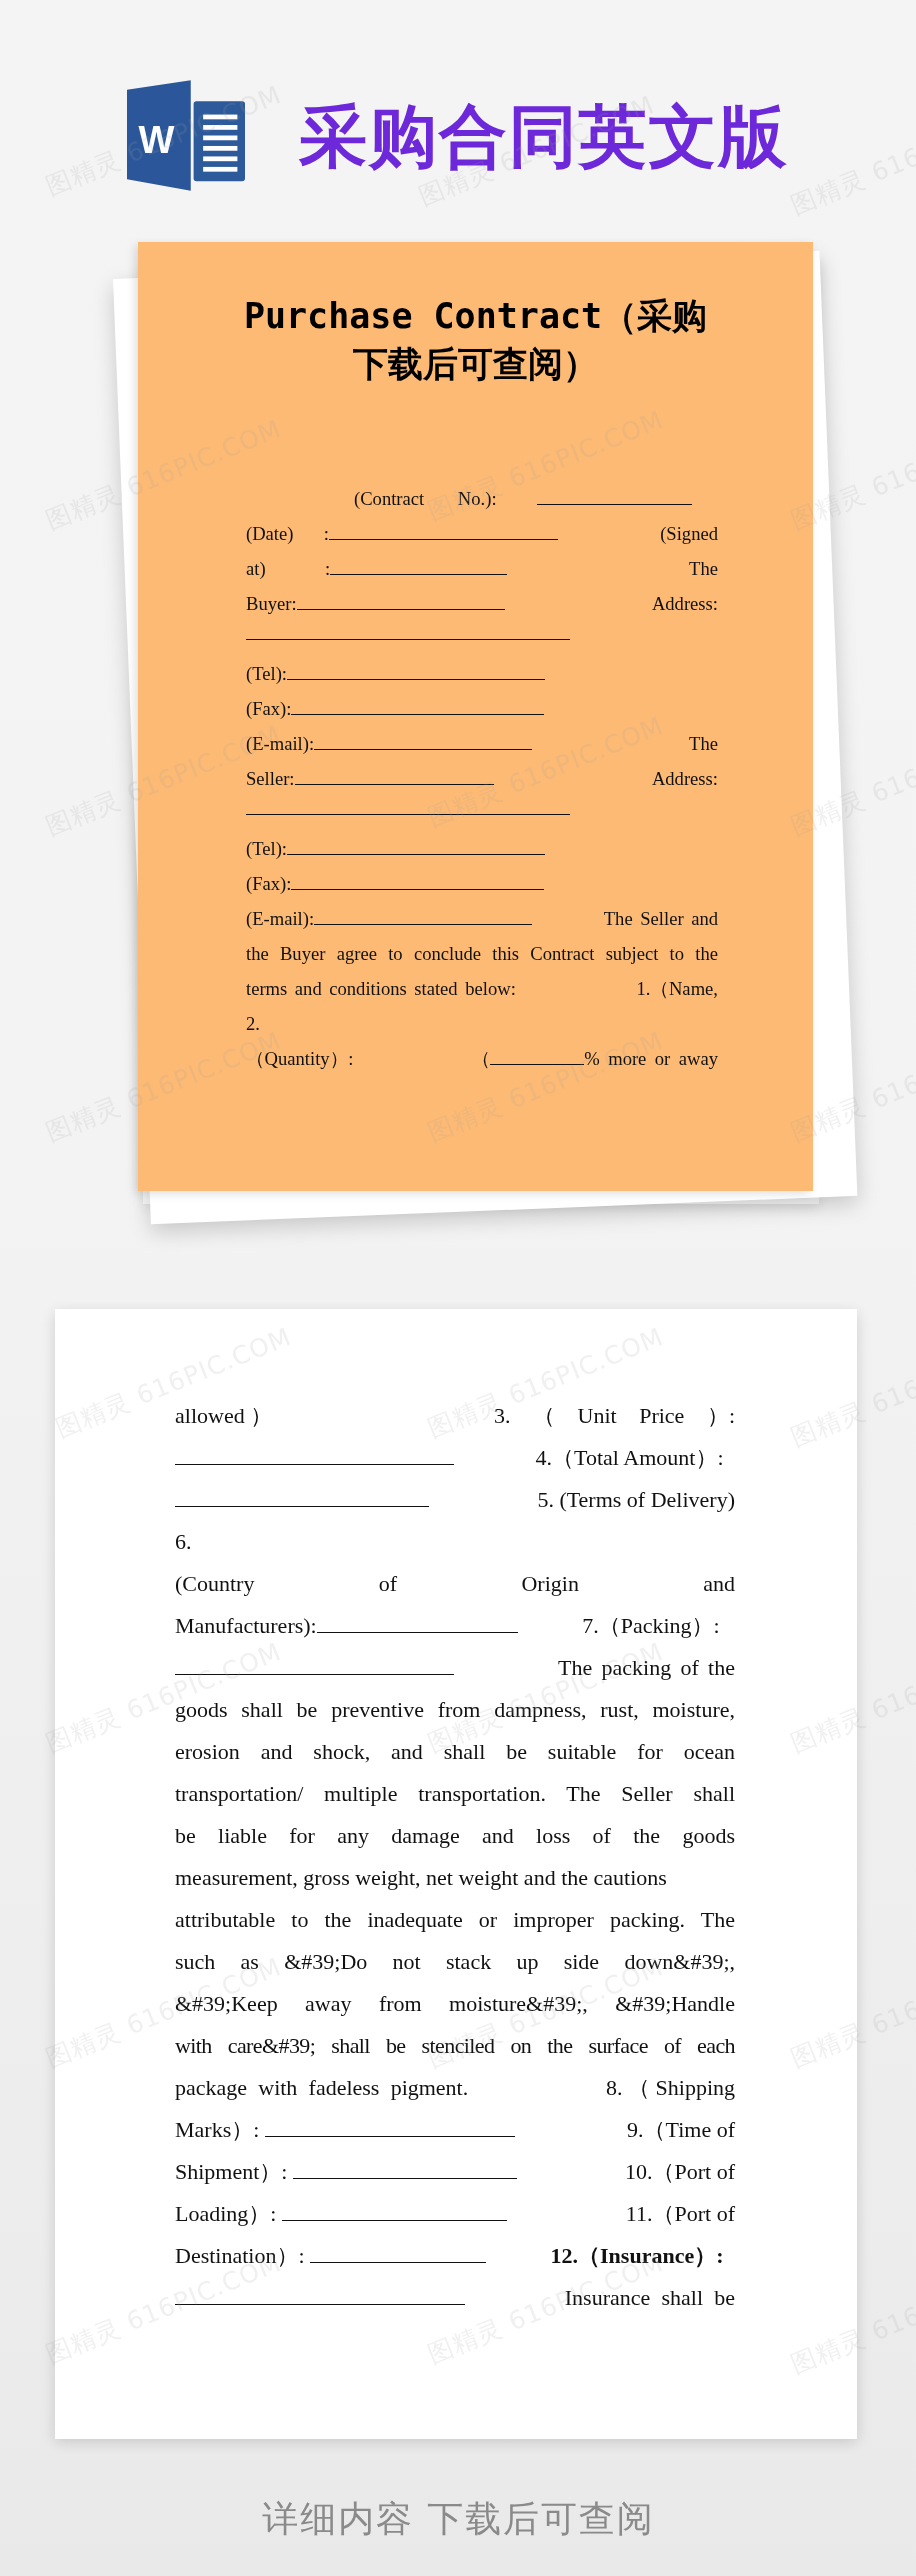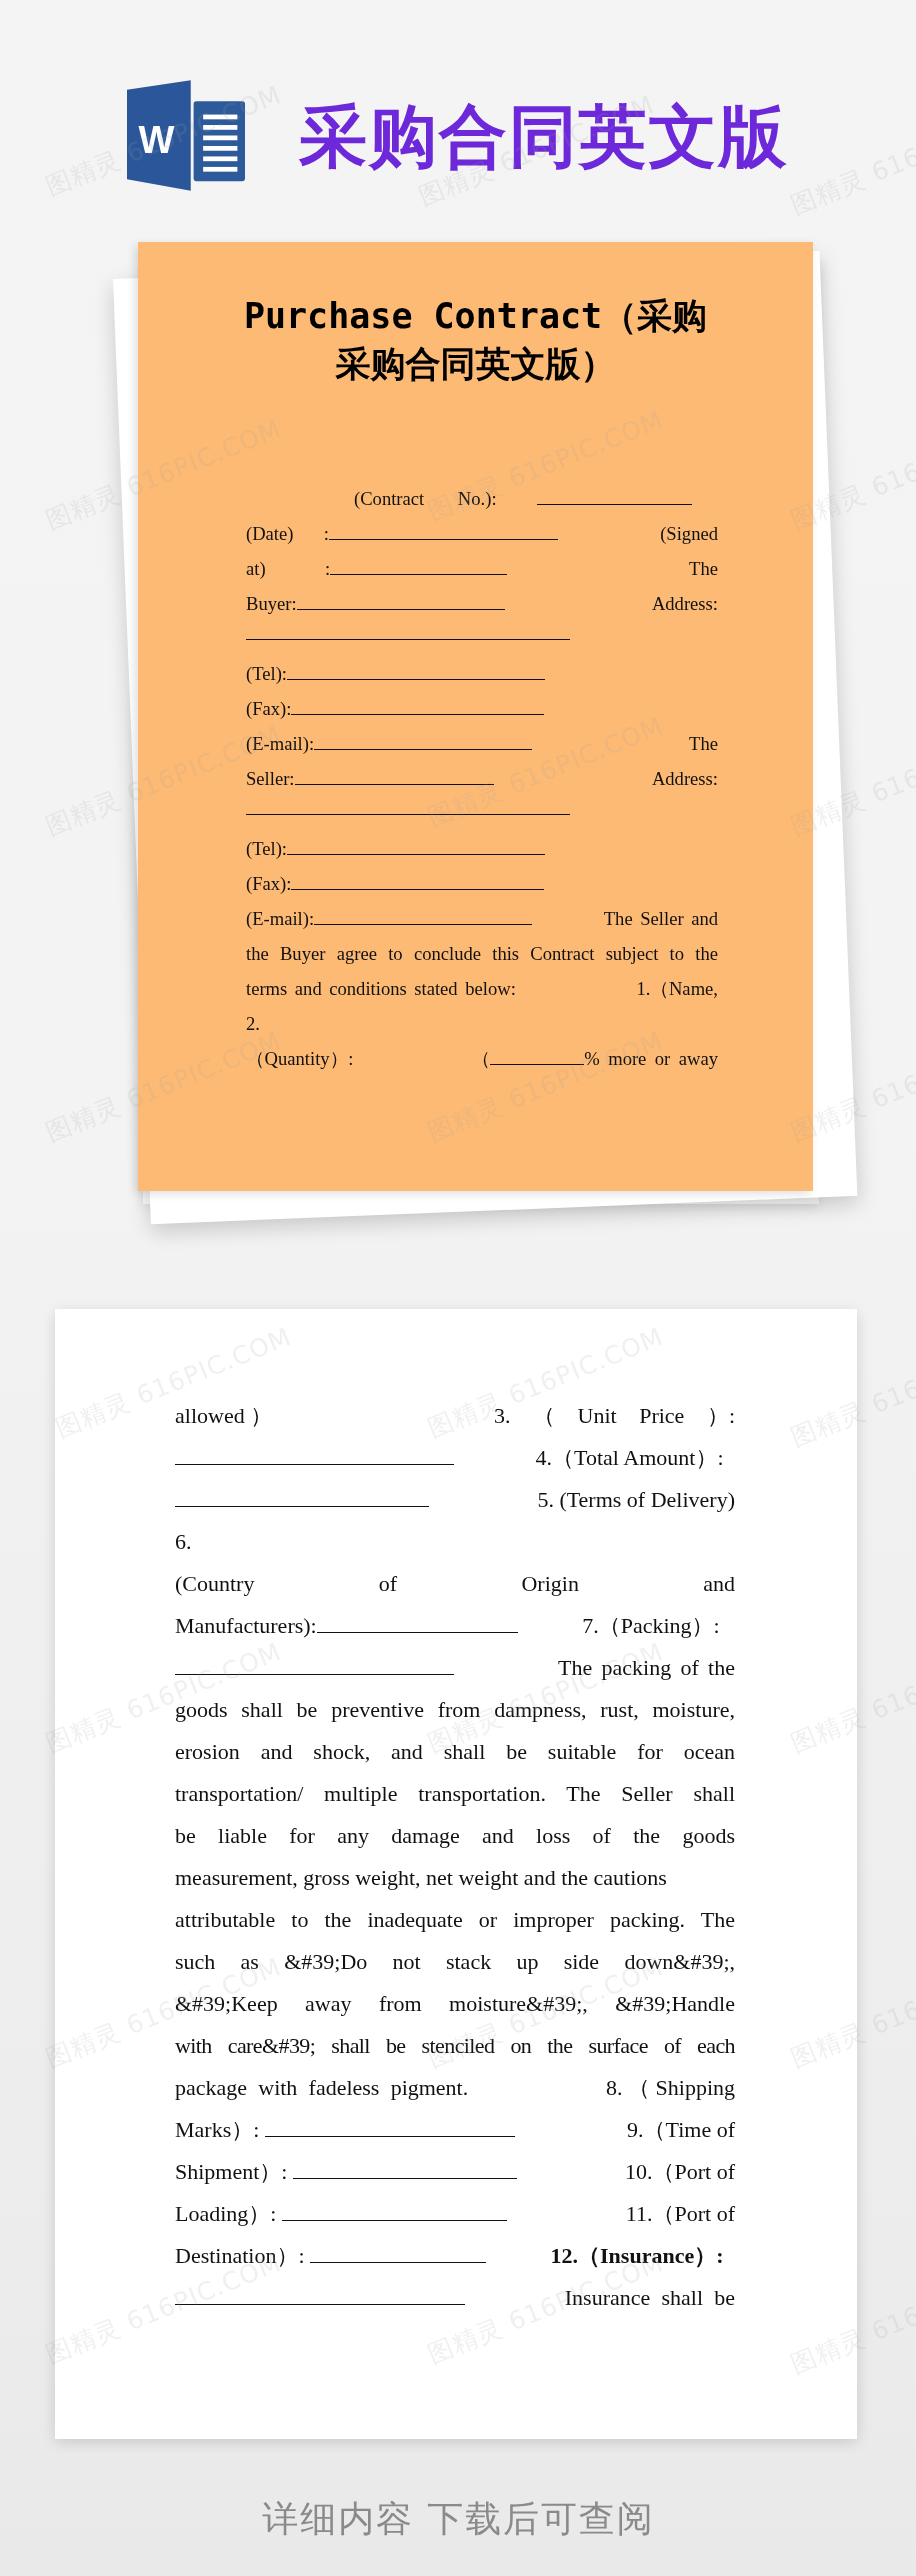--- a/index.html
+++ b/index.html
@@ -124,21 +124,21 @@
   </div>
   <div class="header-title">采购合同英文版</div>
 </div>
 
 <div class="page-back2"></div>
 <div class="page-back"></div>
 
 <div class="page1">
   <div class="doc-title">
     <div>Purchase Contract（采购</div>
-    <div>采购合同英文版）</div>
+    <div>下载后可查阅）</div>
   </div>
 
   <div class="p1-body">
 
     <div class="line" style="justify-content:flex-start;">
       <span class="gap" style="width:108px;"></span>
       <span style="word-spacing:29px;">(Contract No.):</span>
       <span class="gap" style="width:40px;"></span>
       <span class="blank" style="width:155px;"></span>
     </div>

